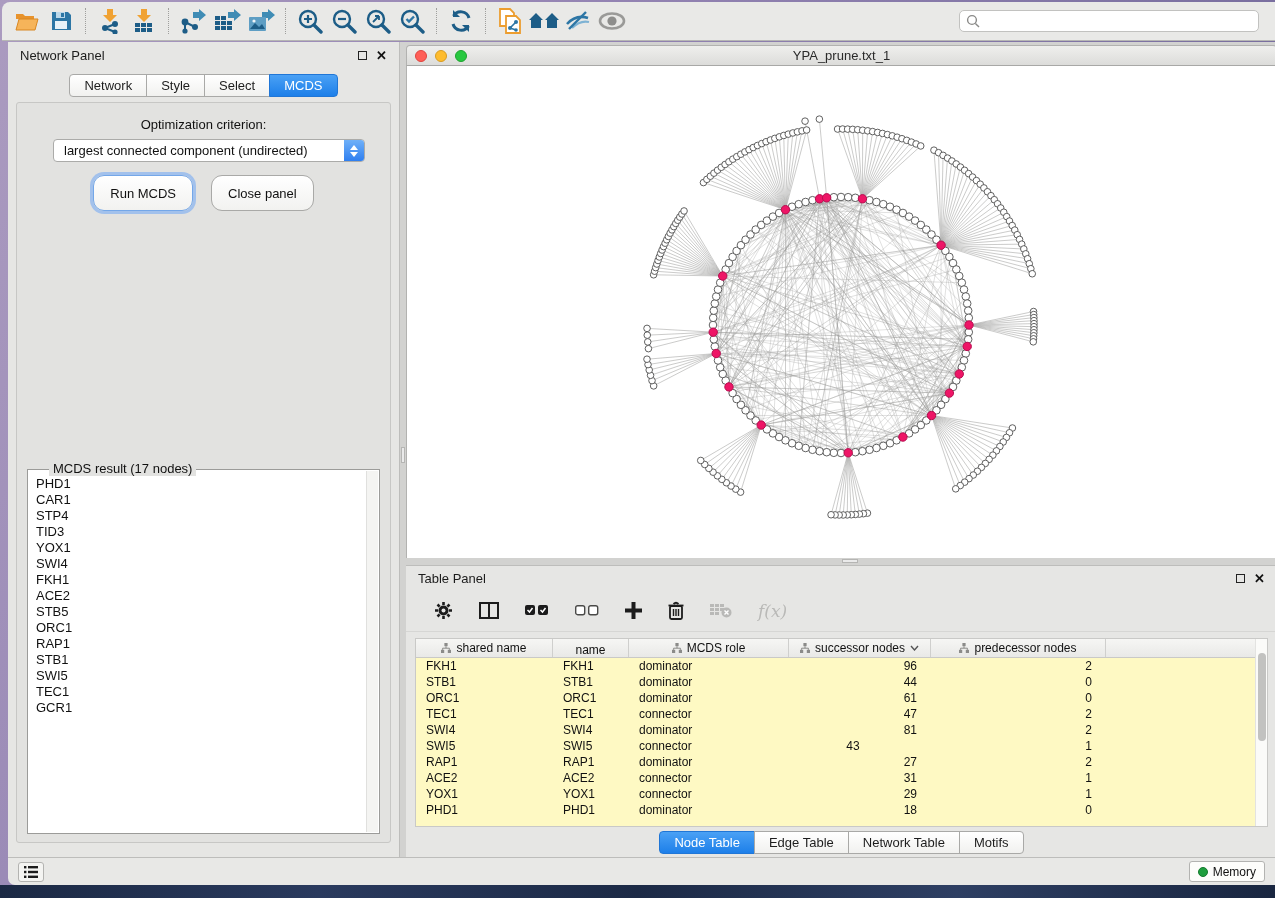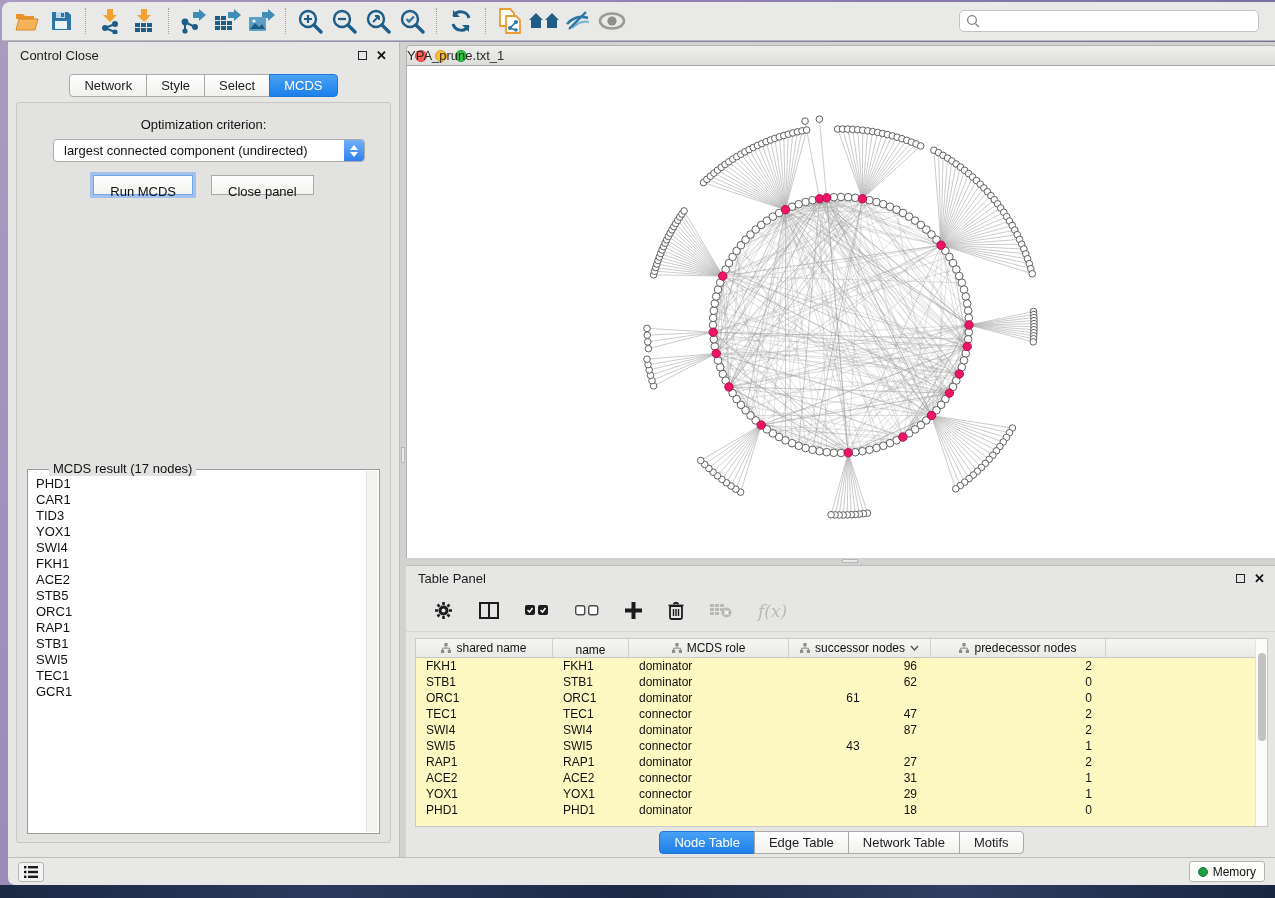--- a/index.html
+++ b/index.html
@@ -49,21 +49,21 @@
                 border:1px solid #c7c7c5; border-radius:3px; }
   .opt-label { position:absolute; top:14px; left:0; right:0; text-align:center; font-size:13px; color:#111; }
   .combo { position:absolute; top:36px; left:36px; width:312px; height:23px; background:#fff;
            border:1px solid #ababa9; border-radius:4px; display:flex; align-items:center; }
   .combo-value { flex:1; font-size:13px; color:#111; padding-left:10px; white-space:nowrap; }
   .combo-cap { width:20px; height:21px; border-radius:0 3px 3px 0; background:linear-gradient(#6fb0f8,#2f7ff0);
            display:flex; flex-direction:column; align-items:center; justify-content:center; gap:2px; }
   .chev-up { width:0; height:0; border-left:4px solid transparent; border-right:4px solid transparent; border-bottom:5px solid #fff; }
   .chev-dn { width:0; height:0; border-left:4px solid transparent; border-right:4px solid transparent; border-top:5px solid #fff; }
   .cp-buttons { position:absolute; top:72px; left:0; right:0; display:flex; justify-content:center; gap:18px; }
-  .push-btn { height:20px; background:linear-gradient(#ffffff,#f2f2f0); border:1px solid #a9a9a7; border-radius:0;
+  .push-btn { height:36px; background:linear-gradient(#ffffff,#f2f2f0); border:1px solid #a9a9a7; border-radius:11px;
               font-size:13px; color:#111; padding:8px 16px; }
   .push-btn.focused { border-color:#74a7e8; box-shadow:0 0 0 3px rgba(110,165,245,.55); }
   .result-box { position:absolute; top:366px; left:10px; right:10px; bottom:8px; border:1px solid #9b9b99; background:#fff; }
   .result-legend { position:absolute; top:-9px; left:21px; background:#e2e2e0; padding:0 4px; font-size:13px; color:#111; }
   .result-list { position:absolute; top:1px; left:1px; right:13px; bottom:1px; overflow:hidden; padding:5px 0 0 7px; }
   .mcds-item { font-size:13px; line-height:16px; color:#111; }
   .result-scroll { position:absolute; top:1px; right:1px; bottom:1px; width:12px; background:#f4f4f2; border-left:1px solid #e0e0de; }
 
   
   .v-splitter { width:6px; background:#d2d2d0; position:relative; flex:none; }
@@ -74,21 +74,21 @@
 
   
   .net-window { height:516px; display:flex; flex-direction:column; }
   .net-titlebar { height:21px; margin-top:3px; background:linear-gradient(#efefed,#dcdcda); border:1px solid #b2b2b0;
                   border-bottom-color:#a8a8a6; border-radius:4px 4px 0 0; display:flex; align-items:center; padding:0 8px; position:relative; }
   .traffic { display:flex; gap:8px; }
   .tl { width:12px; height:12px; border-radius:50%; }
   .tl.red { background:#ff5f57; border:1px solid #e0443e; }
   .tl.yellow { background:#febc2e; border:1px solid #d89c20; }
   .tl.green { background:#28c840; border:1px solid #1da32f; }
-  .net-title { position:absolute; left:0; right:0; text-align:left; font-size:13px; color:#2a2a2a; }
+  .net-title { position:absolute; left:0; right:0; text-align:center; font-size:13px; color:#2a2a2a; }
   .net-canvas { flex:1; background:#fff; border-left:1px solid #b2b2b0; border-right:1px solid #b2b2b0; position:relative; overflow:hidden; }
 
   
   .table-panel { flex:1; display:flex; flex-direction:column; background:#e6e6e4; border-top:1px solid #bdbdbb; }
   .tp-header { height:24px; display:flex; align-items:center; padding:0 12px; }
   .tp-toolbar { height:42px; display:flex; align-items:center; gap:26px; padding-left:28px; border-bottom:1px solid #d6d6d4; }
   .tp-tool { display:flex; align-items:center; justify-content:center; }
   .fx { font-family:"DejaVu Serif",serif; font-style:italic; font-size:17px; color:#b9b9b7; }
   .tp-table { flex:1; display:flex; flex-direction:column; margin:6px 9px 0 9px; background:#fef9c3;
               border:1px solid #c9c9c7; position:relative; overflow:hidden; }
@@ -259,21 +259,21 @@
           <path d="M9.4 9.4 L13 13" stroke="#8a8a88" stroke-width="1.4"></path>
         </svg>
       <input placeholder="" style="">
     </div>
   </div>
 
   <div class="main">
 
     <div class="control-panel">
       <div class="cp-header">
-        <span class="panel-title">Control Close</span>
+        <span class="panel-title">Network Panel</span>
         <span class="win-ctrls">
           <span class="float-ico"></span>
           <span class="close-ico">✕</span>
         </span>
       </div>
       <div class="cp-tabs">
           <div class="seg" id="cp-tabset">
             <button class="seg-btn">Network</button>
             <button class="seg-btn">Style</button>
             <button class="seg-btn">Select</button>
@@ -292,20 +292,21 @@
         </div>
         <div class="cp-buttons">
           <button class="push-btn focused">Run MCDS</button>
           <button class="push-btn">Close panel</button>
         </div>
         <div class="result-box">
           <span class="result-legend">MCDS result (17 nodes)</span>
           <div class="result-list" id="mcds-list">
               <div class="mcds-item">PHD1</div>
               <div class="mcds-item">CAR1</div>
+              <div class="mcds-item">STP4</div>
               <div class="mcds-item">TID3</div>
               <div class="mcds-item">YOX1</div>
               <div class="mcds-item">SWI4</div>
               <div class="mcds-item">FKH1</div>
               <div class="mcds-item">ACE2</div>
               <div class="mcds-item">STB5</div>
               <div class="mcds-item">ORC1</div>
               <div class="mcds-item">RAP1</div>
               <div class="mcds-item">STB1</div>
               <div class="mcds-item">SWI5</div>
@@ -1214,42 +1215,42 @@
                 <div class="td-cell" style="width: 137px;">FKH1</div>
                 <div class="td-cell" style="width: 76px;">FKH1</div>
                 <div class="td-cell" style="width: 160px;">dominator</div>
                 <div class="td-cell num" style="width: 142px;">96</div>
                 <div class="td-cell num" style="width: 175px;">2</div>
               </div>
               <div class="trow">
                 <div class="td-cell" style="width: 137px;">STB1</div>
                 <div class="td-cell" style="width: 76px;">STB1</div>
                 <div class="td-cell" style="width: 160px;">dominator</div>
-                <div class="td-cell num" style="width: 142px;">62</div>
+                <div class="td-cell num" style="width: 142px;">44</div>
                 <div class="td-cell num" style="width: 175px;">0</div>
               </div>
               <div class="trow">
                 <div class="td-cell" style="width: 137px;">ORC1</div>
                 <div class="td-cell" style="width: 76px;">ORC1</div>
                 <div class="td-cell" style="width: 160px;">dominator</div>
-                <div class="td-cell num" style="width: 142px; text-align: center;">61</div>
+                <div class="td-cell num" style="width: 142px;">61</div>
                 <div class="td-cell num" style="width: 175px;">0</div>
               </div>
               <div class="trow">
                 <div class="td-cell" style="width: 137px;">TEC1</div>
                 <div class="td-cell" style="width: 76px;">TEC1</div>
                 <div class="td-cell" style="width: 160px;">connector</div>
                 <div class="td-cell num" style="width: 142px;">47</div>
                 <div class="td-cell num" style="width: 175px;">2</div>
               </div>
               <div class="trow">
                 <div class="td-cell" style="width: 137px;">SWI4</div>
                 <div class="td-cell" style="width: 76px;">SWI4</div>
                 <div class="td-cell" style="width: 160px;">dominator</div>
-                <div class="td-cell num" style="width: 142px;">87</div>
+                <div class="td-cell num" style="width: 142px;">81</div>
                 <div class="td-cell num" style="width: 175px;">2</div>
               </div>
               <div class="trow">
                 <div class="td-cell" style="width: 137px;">SWI5</div>
                 <div class="td-cell" style="width: 76px;">SWI5</div>
                 <div class="td-cell" style="width: 160px;">connector</div>
                 <div class="td-cell num" style="width: 142px; text-align: center;">43</div>
                 <div class="td-cell num" style="width: 175px;">1</div>
               </div>
               <div class="trow">

